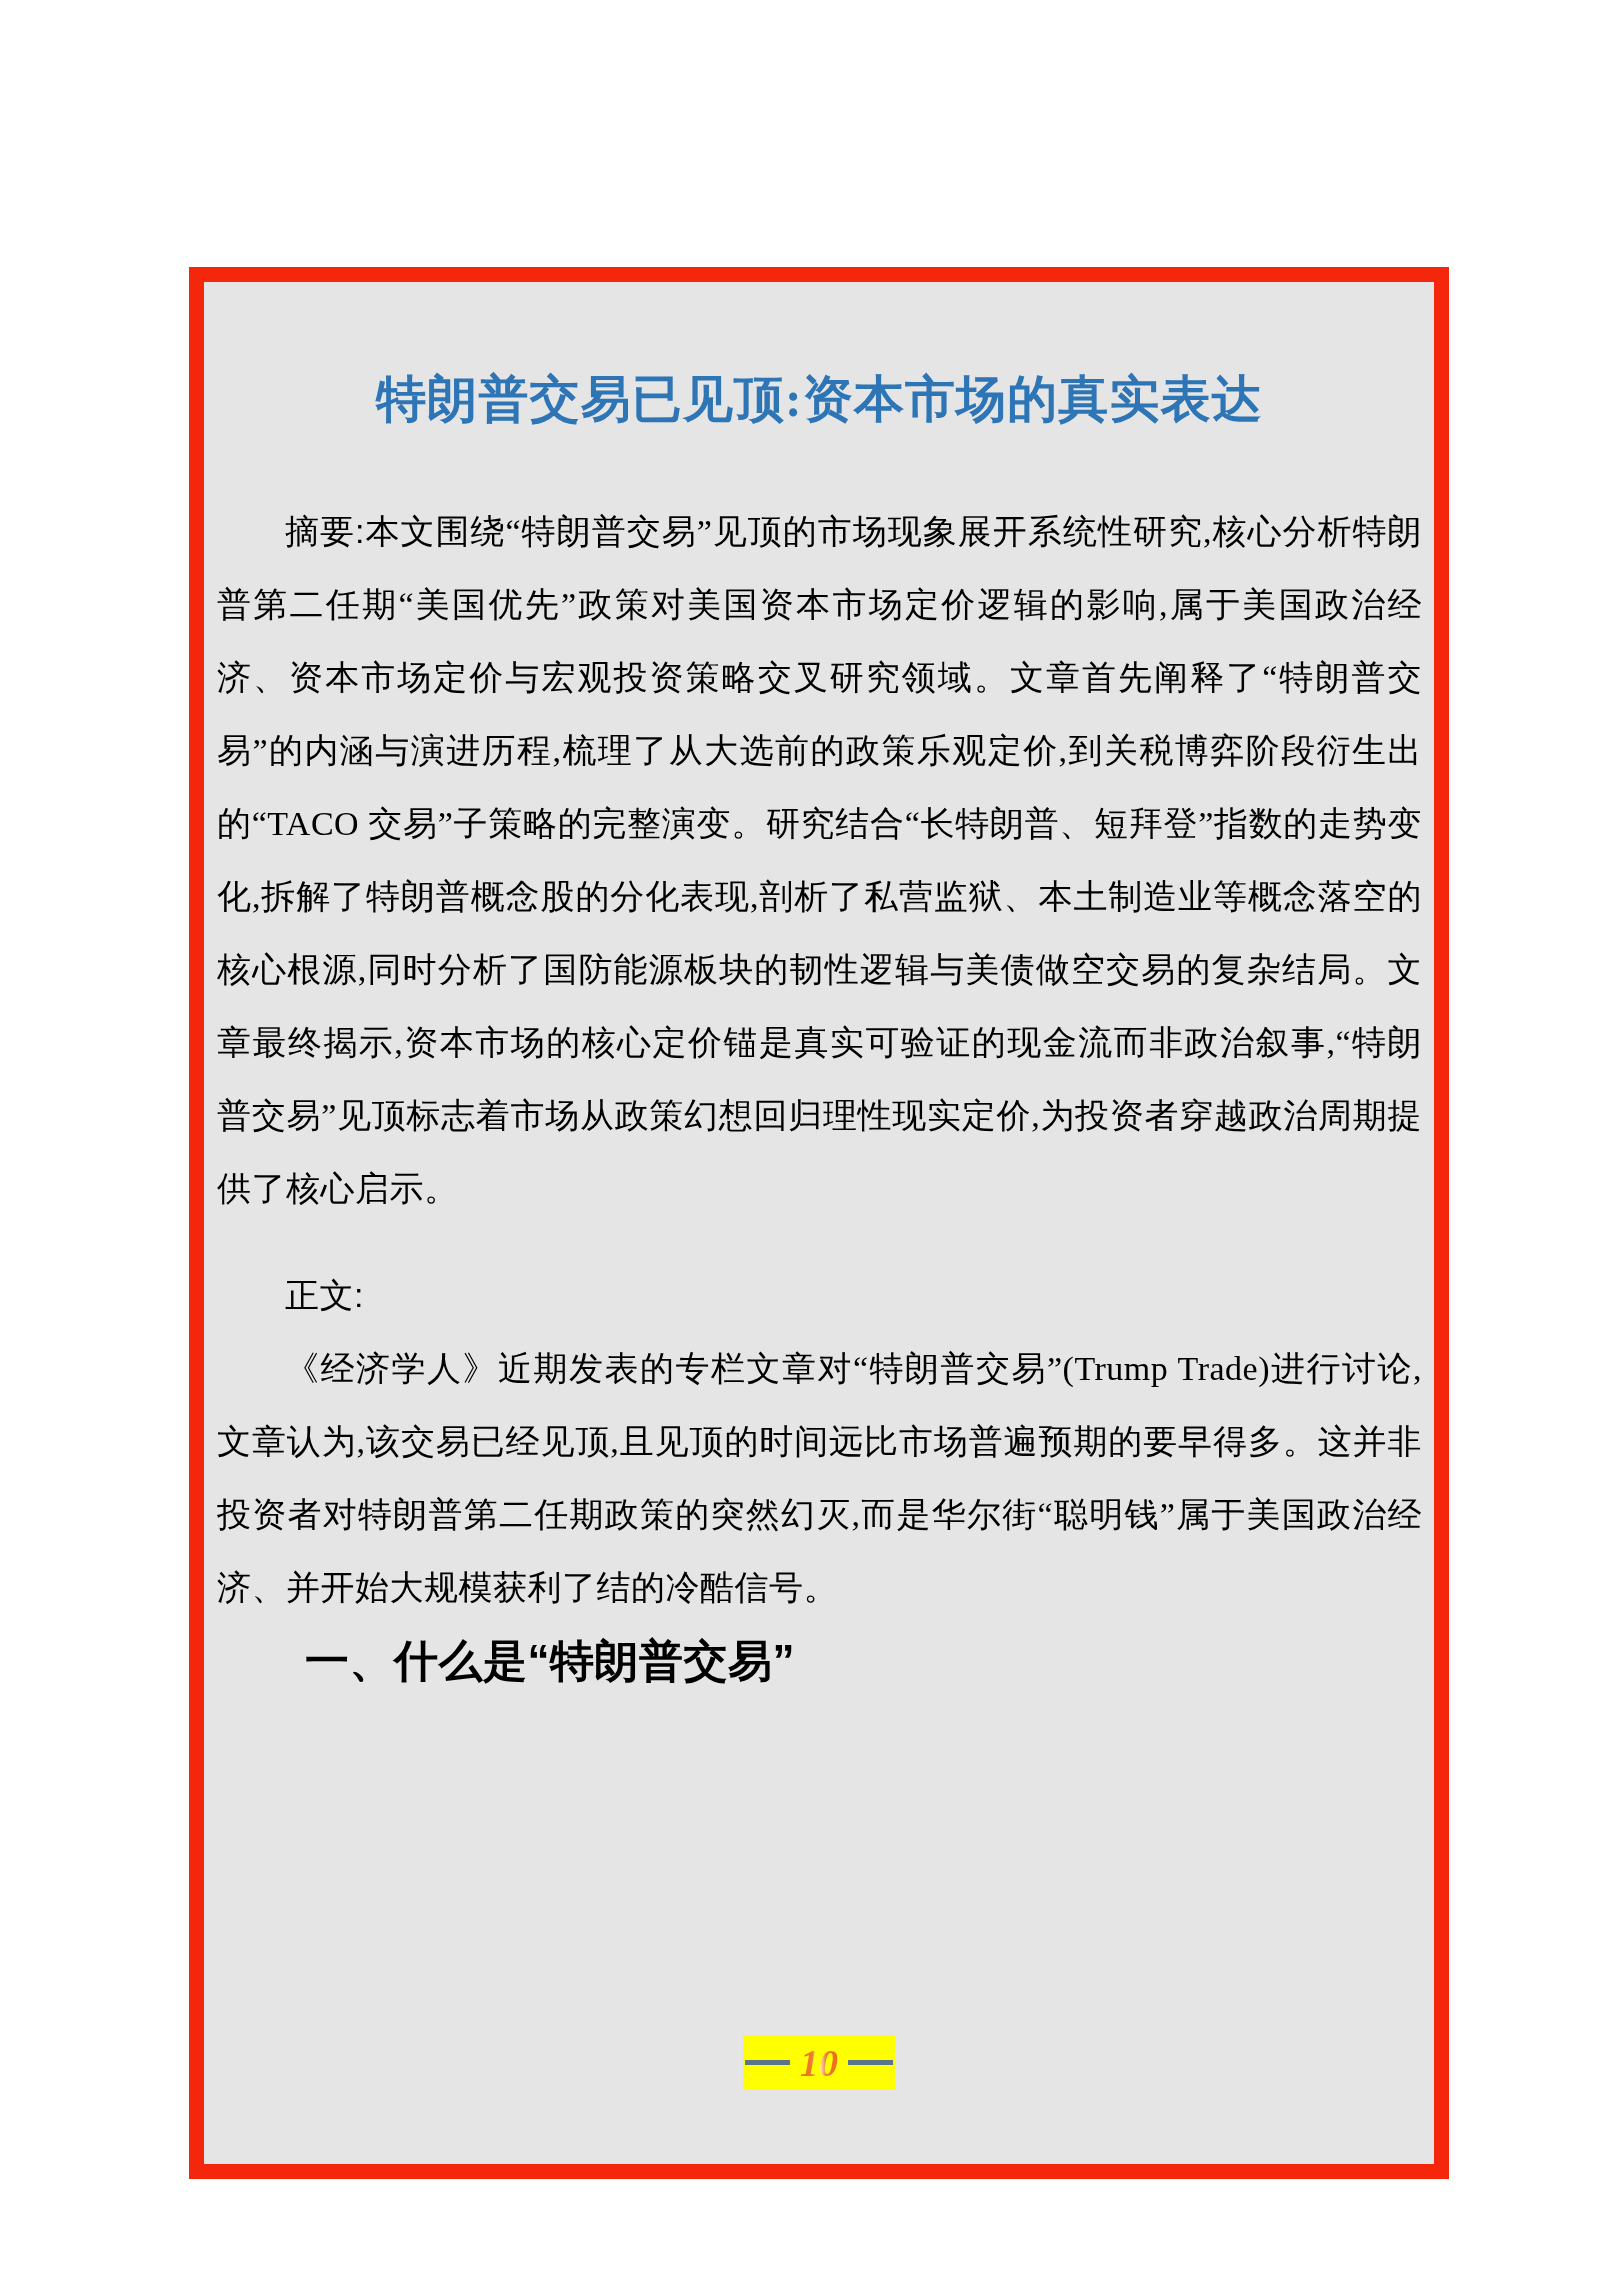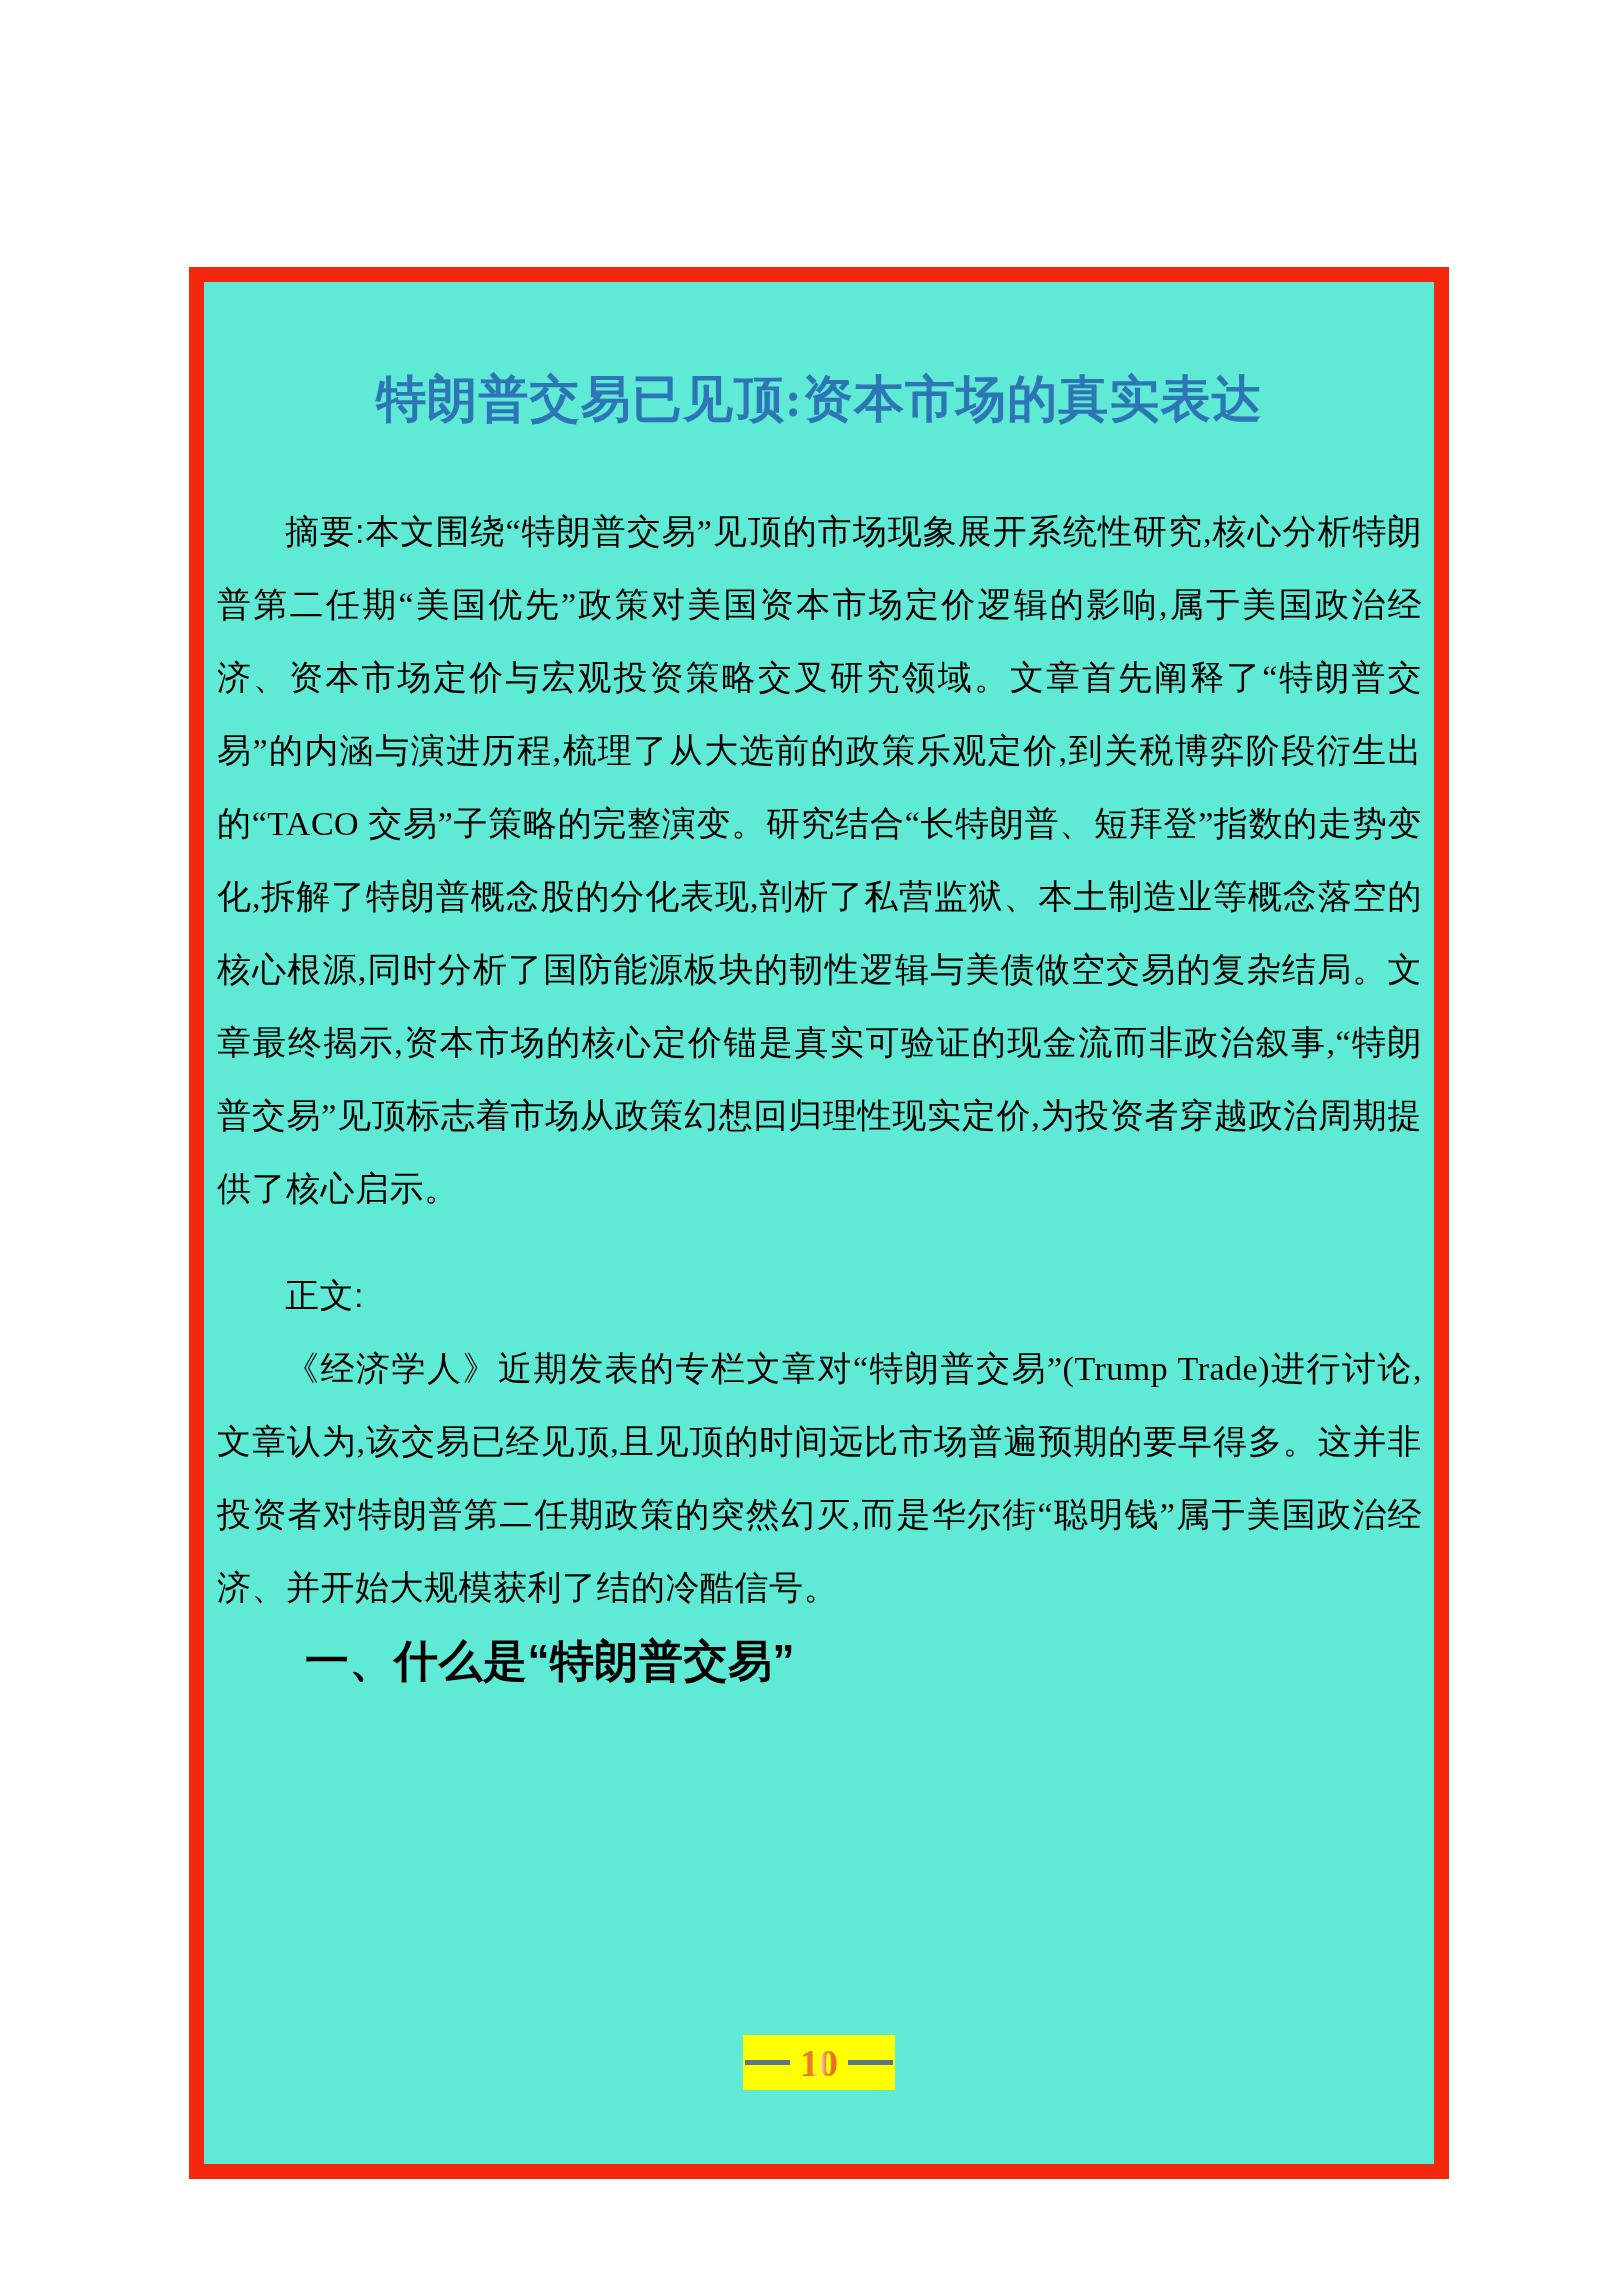--- a/index.html
+++ b/index.html
@@ -15,21 +15,21 @@
     color: #000000;
   }
   .page-frame {
     position: absolute;
     left: 189px;
     top: 267px;
     width: 1260px;
     height: 1912px;
     border: 15.3px solid #f4270c;
     box-sizing: border-box;
-    background: #5eead4;
+    background: #e5e5e5;
   }
   .content {
     position: absolute;
     left: 0;
     top: 0;
     right: 0;
     bottom: 0;
     padding: 86px 12px 0 13px;
     box-sizing: border-box;
   }
@@ -73,20 +73,21 @@
     left: 50%;
     bottom: 74px;
     transform: translateX(-50%);
     width: 152px;
     height: 55px;
     background: #ffff00;
     display: flex;
     align-items: center;
     justify-content: center;
     gap: 9.8px;
+    font-style: italic;
   }
   .footer-dash {
     width: 45px;
     height: 4.9px;
     background: #5a7589;
     flex: 0 0 auto;
   }
   .page-number {
     font-family: "Liberation Serif", serif;
     font-weight: bold;

